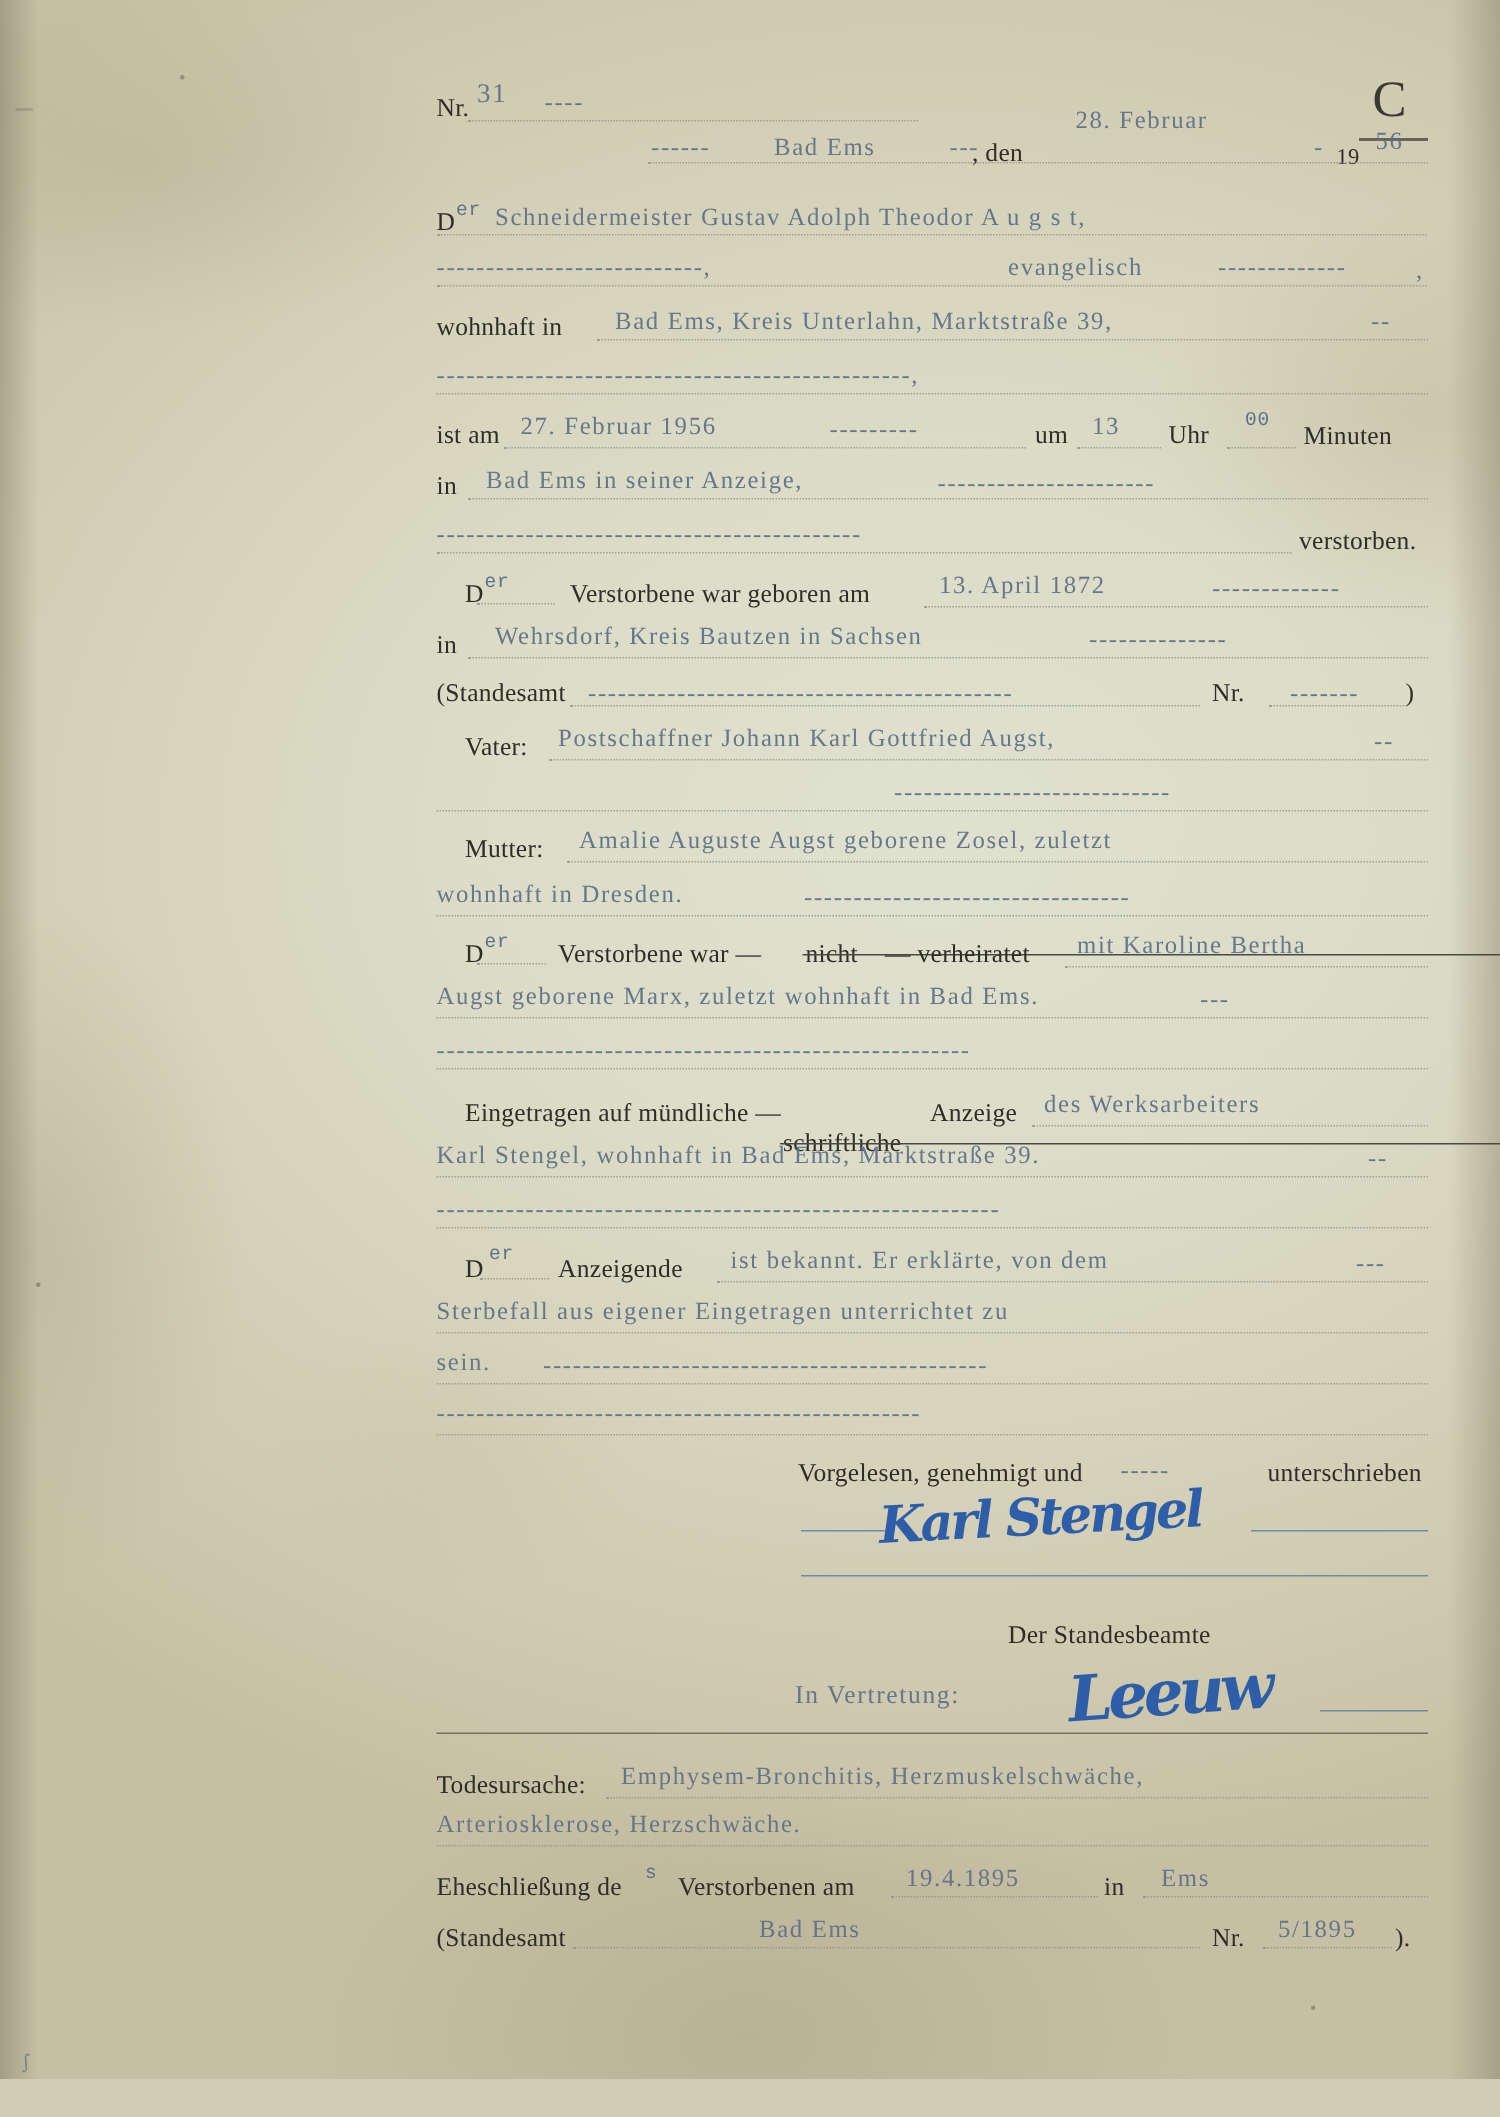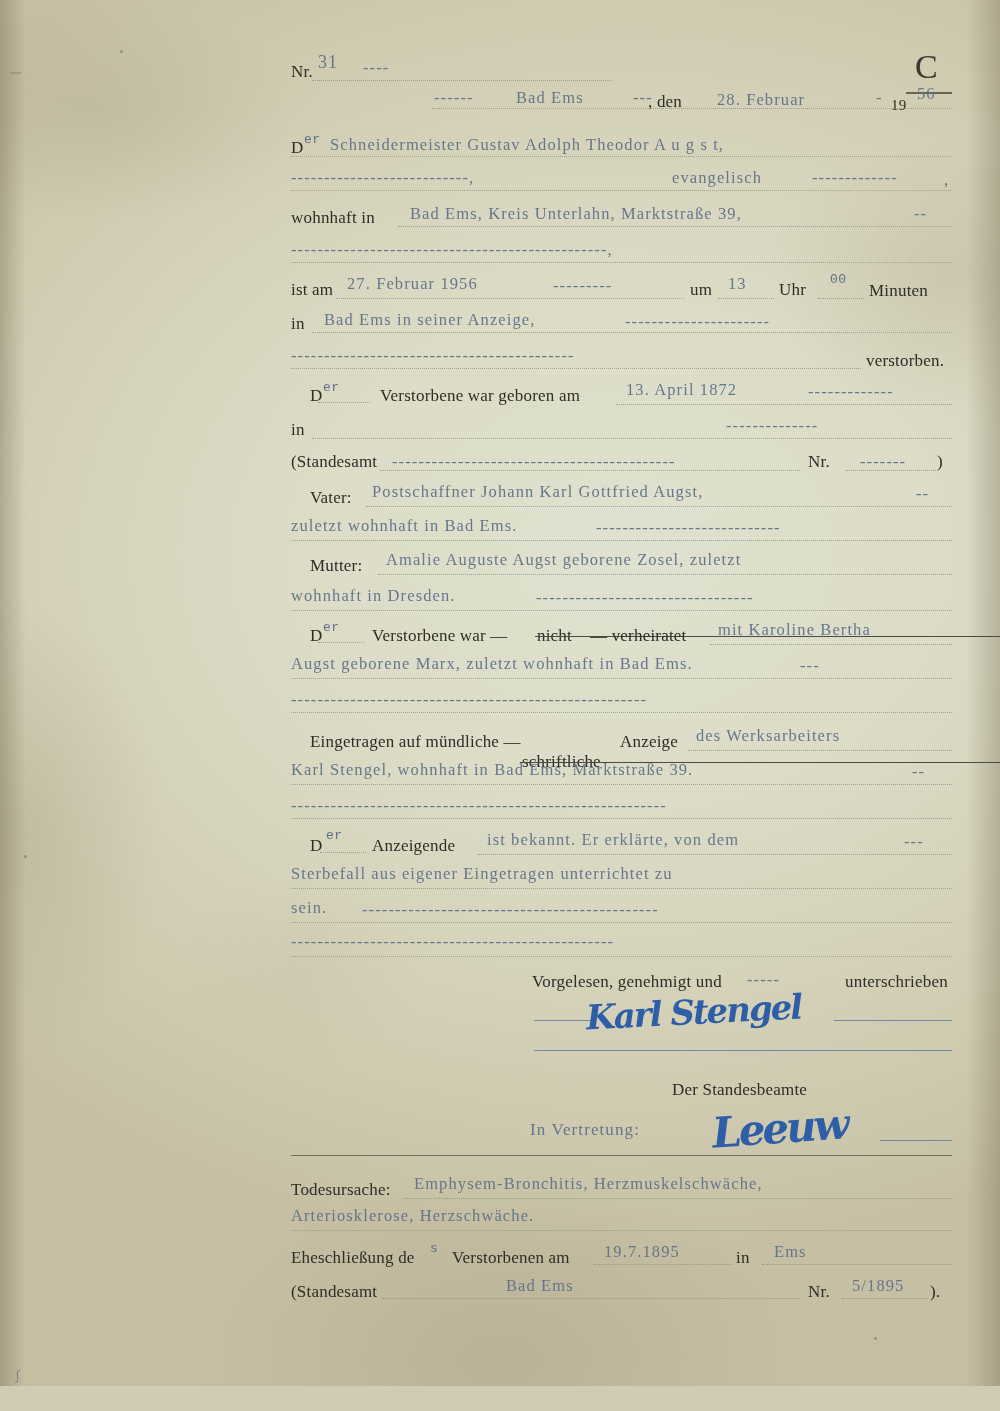--- a/index.html
+++ b/index.html
@@ -146,21 +146,21 @@
     <div class="abs typed" style="left:363px;top:58px;">----</div>
     <div class="abs dotline" style="left:312px;top:80px;width:300px;"></div>
 
     <div class="abs bigC" style="left:915px;top:48px;">C</div>
     <div class="abs cbar" style="left:906px;top:92px;width:46px;"></div>
 
     <div class="abs typed" style="left:434px;top:88px;">------</div>
     <div class="abs typed" style="left:516px;top:88px;">Bad Ems</div>
     <div class="abs typed" style="left:633px;top:88px;">---</div>
     <div class="abs printed" style="left:648px;top:92px;">, den</div>
-    <div class="abs typed" style="left:717px;top:90px;">28. Februar</div>
+    <div class="abs typed" style="left:717px;top:70px;">28. Februar</div>
     <div class="abs typed" style="left:876px;top:88px;">-</div>
     <div class="abs printed small" style="left:891px;top:97px;">19</div>
     <div class="abs typed" style="left:917px;top:84px;">56</div>
     <div class="abs dotline" style="left:432px;top:108px;width:520px;"></div>
 
     <div class="abs printed" style="left:291px;top:138px;">D</div>
     <div class="abs sup" style="left:304px;top:132px;">er</div>
     <div class="abs typed" style="left:330px;top:135px;">Schneidermeister Gustav Adolph Theodor A u g s t,</div>
     <div class="abs dotline" style="left:291px;top:156px;width:660px;"></div>
 
@@ -201,37 +201,37 @@
 
     <div class="abs printed" style="left:310px;top:386px;">D</div>
     <div class="abs sup" style="left:323px;top:380px;">er</div>
     <div class="abs dotline" style="left:318px;top:402px;width:52px;"></div>
     <div class="abs printed" style="left:380px;top:386px;">Verstorbene war geboren am</div>
     <div class="abs typed" style="left:626px;top:380px;">13. April 1872</div>
     <div class="abs typed" style="left:808px;top:382px;">-------------</div>
     <div class="abs dotline" style="left:616px;top:404px;width:336px;"></div>
 
     <div class="abs printed" style="left:291px;top:420px;">in</div>
+    <div class="abs typed" style="left:330px;top:414px;">Wehrsdorf, Kreis Bautzen in Sachsen</div>
     <div class="abs typed" style="left:726px;top:416px;">--------------</div>
     <div class="abs dotline" style="left:312px;top:438px;width:640px;"></div>
 
     <div class="abs printed" style="left:291px;top:452px;">(Standesamt</div>
     <div class="abs typed" style="left:392px;top:452px;">-------------------------------------------</div>
     <div class="abs printed" style="left:808px;top:452px;">Nr.</div>
     <div class="abs typed" style="left:860px;top:452px;">-------</div>
     <div class="abs printed" style="left:937px;top:452px;">)</div>
     <div class="abs dotline" style="left:380px;top:470px;width:420px;"></div>
     <div class="abs dotline" style="left:846px;top:470px;width:92px;"></div>
 
     <div class="abs printed" style="left:310px;top:488px;">Vater:</div>
     <div class="abs typed" style="left:372px;top:482px;">Postschaffner Johann Karl Gottfried Augst,</div>
     <div class="abs typed" style="left:916px;top:484px;">--</div>
     <div class="abs dotline" style="left:366px;top:506px;width:586px;"></div>
 
-    <div class="abs typed" style="left:291px;top:516px;">zuletzt wohnhaft in Bad Ems.</div>
     <div class="abs typed" style="left:596px;top:518px;">----------------------------</div>
     <div class="abs dotline" style="left:291px;top:540px;width:661px;"></div>
 
     <div class="abs printed" style="left:310px;top:556px;">Mutter:</div>
     <div class="abs typed" style="left:386px;top:550px;">Amalie Auguste Augst geborene Zosel, zuletzt</div>
     <div class="abs dotline" style="left:378px;top:574px;width:574px;"></div>
 
     <div class="abs typed" style="left:291px;top:586px;">wohnhaft in Dresden.</div>
     <div class="abs typed" style="left:536px;top:588px;">---------------------------------</div>
     <div class="abs dotline" style="left:291px;top:610px;width:661px;"></div>
@@ -302,21 +302,21 @@
     <div class="abs printed" style="left:291px;top:1180px;">Todesursache:</div>
     <div class="abs typed" style="left:414px;top:1174px;">Emphysem-Bronchitis, Herzmuskelschwäche,</div>
     <div class="abs dotline" style="left:404px;top:1198px;width:548px;"></div>
 
     <div class="abs typed" style="left:291px;top:1206px;">Arteriosklerose, Herzschwäche.</div>
     <div class="abs dotline" style="left:291px;top:1230px;width:661px;"></div>
 
     <div class="abs printed" style="left:291px;top:1248px;">Eheschließung de</div>
     <div class="abs sup" style="left:430px;top:1241px;">s</div>
     <div class="abs printed" style="left:452px;top:1248px;">Verstorbenen am</div>
-    <div class="abs typed" style="left:604px;top:1242px;">19.7.1895</div>
+    <div class="abs typed" style="left:604px;top:1242px;">19.4.1895</div>
     <div class="abs printed" style="left:736px;top:1248px;">in</div>
     <div class="abs typed" style="left:774px;top:1242px;">Ems</div>
     <div class="abs dotline" style="left:594px;top:1264px;width:138px;"></div>
     <div class="abs dotline" style="left:762px;top:1264px;width:190px;"></div>
 
     <div class="abs printed" style="left:291px;top:1282px;">(Standesamt</div>
     <div class="abs typed" style="left:506px;top:1276px;">Bad Ems</div>
     <div class="abs printed" style="left:808px;top:1282px;">Nr.</div>
     <div class="abs typed" style="left:852px;top:1276px;">5/1895</div>
     <div class="abs printed" style="left:930px;top:1282px;">).</div>

